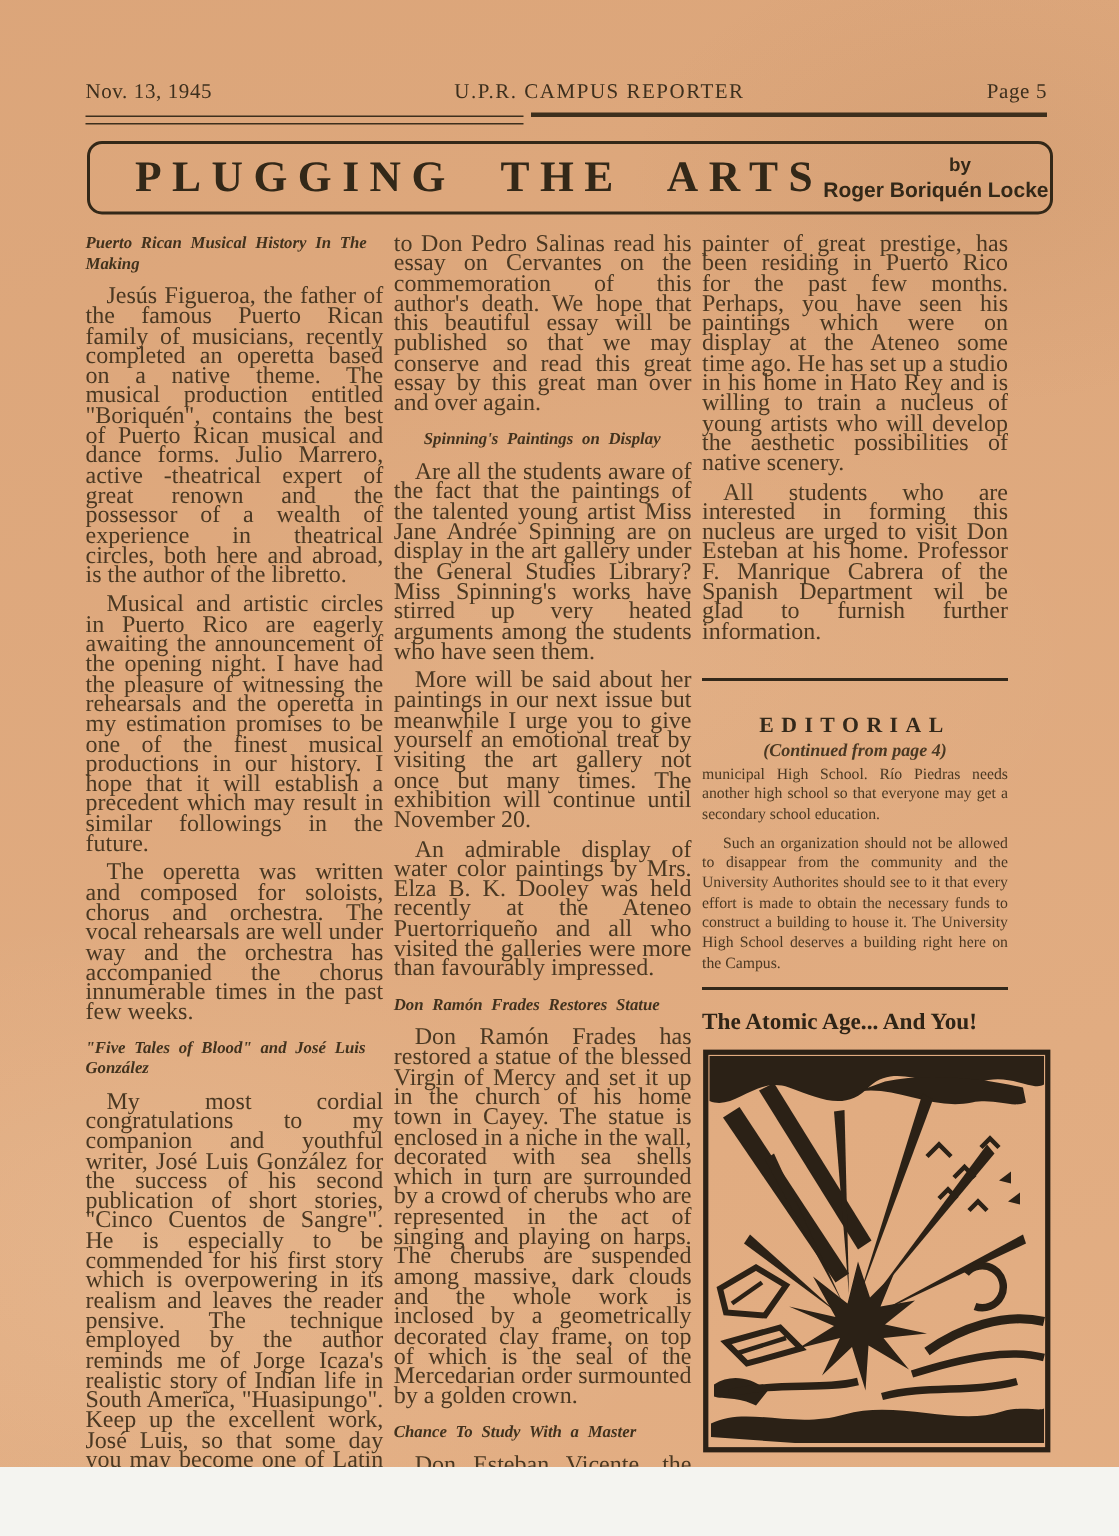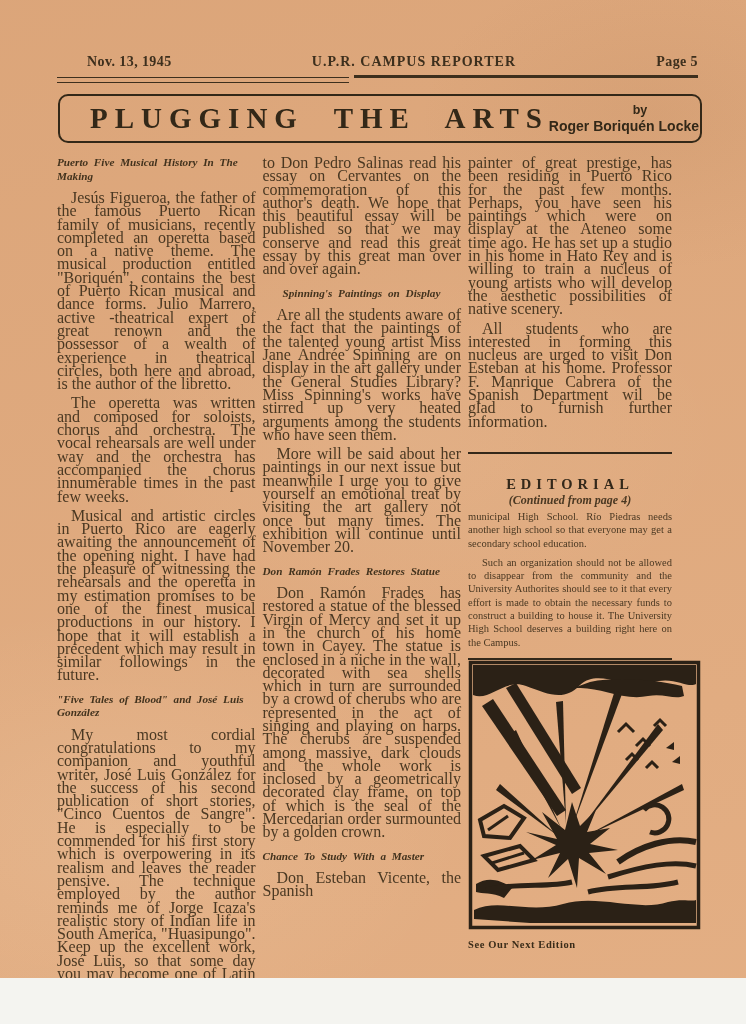--- a/index.html
+++ b/index.html
@@ -8,21 +8,21 @@
   .paper{position:absolute;left:0;top:0;right:0;height:978px;overflow:hidden;
          background-color:#e1aa7e;
          background-image:
            radial-gradient(ellipse 340px 220px at 88% 12%, rgba(150,100,60,0.10), transparent 70%),
            radial-gradient(ellipse 500px 320px at 15% 85%, rgba(255,235,205,0.14), transparent 70%),
            radial-gradient(ellipse 420px 260px at 55% 45%, rgba(255,240,215,0.08), transparent 75%),
            linear-gradient(165deg, rgba(120,80,45,0.05), rgba(255,240,215,0.06));}
   .scan-strip{position:absolute;left:0;right:0;bottom:0;height:46px;background:#f4f4f0;}
 
   .hdr{display:flex;justify-content:space-between;align-items:flex-end;
-       margin:54px 48px 0 87px;font-weight:bold;font-size:14px;color:#3d2f1d;letter-spacing:.4px;}
+       margin:54px 48px 0 57px;font-weight:normal;font-size:14px;color:#3d2f1d;letter-spacing:.4px;}
   .hdr .pub{letter-spacing:1px;}
   .rule-row{display:flex;margin:5px 48px 0 57px;align-items:flex-start;}
   .rule-dbl{width:292px;height:4px;border-top:1.6px solid #3d2f1d;border-bottom:1.4px solid #3d2f1d;margin-top:2px;}
   .rule-thick{flex:1;border-top:3px solid #3d2f1d;margin-left:5px;}
 
   .masthead{margin:11px 44px 0 58px;height:45px;border:2.5px solid #332818;border-radius:10px;
             display:flex;align-items:center;color:#332818;}
   .mh-title{font-family:Liberation Serif, serif;font-weight:bold;font-size:29px;
             letter-spacing:7px;word-spacing:16px;margin-left:30px;white-space:nowrap;}
   .mh-by{margin-left:auto;margin-right:40px;font-family:"Liberation Sans",sans-serif;font-weight:bold;
@@ -72,53 +72,55 @@
       <span class="mh-title">PLUGGING THE ARTS</span>
       <span class="mh-by">
         <span class="by">by</span>
         <span class="auth">Roger Boriquén Locke</span>
       </span>
     </div>
 
     <div class="cols">
 
       <div class="col c1">
-        <div class="sec-h first">Puerto Five Musical History In The Making</div>
+        <div class="sec-h first">Puerto Rican Musical History In The Making</div>
         <p>Jesús Figueroa, the father of the famous Puerto Rican family of musicians, recently completed an operetta based on a native theme. The musical production entitled "Boriquén", contains the best of Puerto Rican musical and dance forms. Julio Marrero, active -theatrical expert of great renown and the possessor of a wealth of experience in theatrical circles, both here and abroad, is the author of the libretto.</p>
+        <p>Musical and artistic circles in Puerto Rico are eagerly awaiting the announcement of the opening night. I have had the pleasure of witnessing the rehearsals and the operetta in my estimation promises to be one of the finest musical productions in our history. I hope that it will establish a precedent which may result in similar followings in the future.</p>
         <p>The operetta was written and composed for soloists, chorus and orchestra. The vocal rehearsals are well under way and the orchestra has accompanied the chorus innumerable times in the past few weeks.</p>
-        <p>Musical and artistic circles in Puerto Rico are eagerly awaiting the announcement of the opening night. I have had the pleasure of witnessing the rehearsals and the operetta in my estimation promises to be one of the finest musical productions in our history. I hope that it will establish a precedent which may result in similar followings in the future.</p>
         <div class="sec-h">"Five Tales of Blood" and José Luis González</div>
         <p>My most cordial congratulations to my companion and youthful writer, José Luis González for the success of his second publication of short stories, "Cinco Cuentos de Sangre". He is especially to be commended for his first story which is overpowering in its realism and leaves the reader pensive. The technique employed by the author reminds me of Jorge Icaza's realistic story of Indian life in South America, "Huasipungo". Keep up the excellent work, José Luis, so that some day you may become one of Latin America's greatest story tellers.</p>
         <div class="sec-h">Don Pedro Salinas Essay on Cervantes</div>
       </div>
 
       <div class="col c2">
         <p class="flush">to Don Pedro Salinas read his essay on Cervantes on the commemoration of this author's death. We hope that this beautiful essay will be published so that we may conserve and read this great essay by this great man over and over again.</p>
         <div class="sec-h indent">Spinning's Paintings on Display</div>
         <p>Are all the students aware of the fact that the paintings of the talented young artist Miss Jane Andrée Spinning are on display in the art gallery under the General Studies Library? Miss Spinning's works have stirred up very heated arguments among the students who have seen them.</p>
         <p>More will be said about her paintings in our next issue but meanwhile I urge you to give yourself an emotional treat by visiting the art gallery not once but many times. The exhibition will continue until November 20.</p>
+        <p>An admirable display of water color paintings by Mrs. Elza B. K. Dooley was held recently at the Ateneo Puertorriqueño and all who visited the galleries were more than favourably impressed.</p>
         <div class="sec-h">Don Ramón Frades Restores Statue</div>
         <p>Don Ramón Frades has restored a statue of the blessed Virgin of Mercy and set it up in the church of his home town in Cayey. The statue is enclosed in a niche in the wall, decorated with sea shells which in turn are surrounded by a crowd of cherubs who are represented in the act of singing and playing on harps. The cherubs are suspended among massive, dark clouds and the whole work is inclosed by a geometrically decorated clay frame, on top of which is the seal of the Mercedarian order surmounted by a golden crown.</p>
         <div class="sec-h">Chance To Study With a Master</div>
         <p>Don Esteban Vicente, the Spanish</p>
       </div>
 
       <div class="col c3">
         <div class="txt">
           <p class="flush">painter of great prestige, has been residing in Puerto Rico for the past few months. Perhaps, you have seen his paintings which were on display at the Ateneo some time ago. He has set up a studio in his home in Hato Rey and is willing to train a nucleus of young artists who will develop the aesthetic possibilities of native scenery.</p>
           <p>All students who are interested in forming this nucleus are urged to visit Don Esteban at his home. Professor F. Manrique Cabrera of the Spanish Department wil be glad to furnish further information.</p>
         </div>
 
         <div class="editorial">
           <div class="ed-title">EDITORIAL</div>
           <div class="ed-sub">(Continued from page 4)</div>
           <p class="flush">municipal High School. Río Piedras needs another high school so that everyone may get a secondary school education.</p>
           <p>Such an organization should not be allowed to disappear from the community and the University Authorites should see to it that every effort is made to obtain the necessary funds to construct a building to house it. The University High School deserves a building right here on the Campus.</p>
         </div>
 
+        <div class="atomic-h">The Atomic Age... And You!</div>
 
         <div class="illus">
           <svg viewBox="0 0 233 270" width="233" height="270" xmlns="http://www.w3.org/2000/svg">
             <g fill="#2b2116" stroke="#2b2116">
               <rect x="2.5" y="2.5" width="228" height="265" fill="none" stroke-width="3.5"></rect>
 
               <path d="M5,35 C22,42 36,18 58,26 C80,34 96,42 112,25 C132,7 160,32 184,23 C204,15 220,29 228,24 L228,5 L5,5 Z" stroke="none"></path>
               <path d="M100,30 C124,22 152,42 180,36 C196,33 206,40 216,36 L214,26 C188,20 150,16 122,22 Z" stroke="none"></path>
 
               <polygon points="14,46 25,39 98,150 89,156" stroke="none"></polygon>

